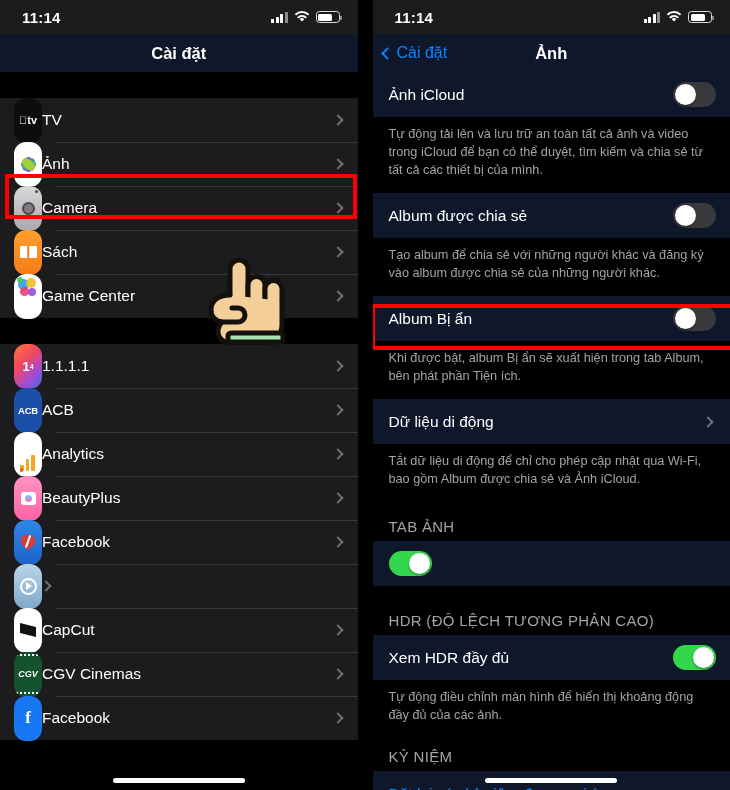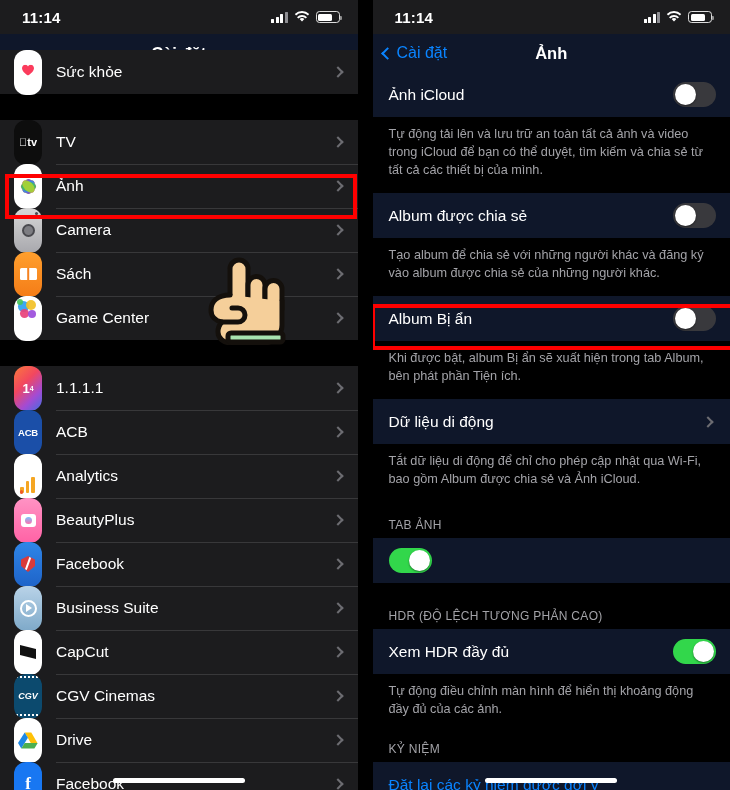--- a/index.html
+++ b/index.html
@@ -64,21 +64,21 @@
   .row + .row::before {
     content:""; position:absolute; left: 56px; right: 0; top: 0; height: 1px;
     background: #38383a;
   }
   .row-label { color: #fff; font-size: 15.5px; flex: 1; }
   .chev {
     width: 8px; height: 8px; border-top: 2px solid #6d6d72; border-right: 2px solid #6d6d72;
     transform: rotate(45deg); flex: none; margin-right: 4px;
   }
   .appicon {
-    width: 28px; height: 45px; border-radius: 12px; margin-right: 14px;
+    width: 28px; height: 45px; border-radius: 12px; 
     flex: none; position: relative; overflow: hidden;
     display: flex; align-items: center; justify-content: center;
     font-size: 10px; font-weight: bold; color: #fff;
   }
 
   
   .ic-health { background:#fff; }
   .ic-health::after{ content:""; position:absolute; left:50%; top:46%; transform:translate(-50%,-50%) ;
      width:12px; height:11px; background:#fb3b5c;
      clip-path: path("M6 11C6 11 0 7.2 0 3.6 0 1.5 1.4 0 3.2 0 4.4 0 5.6 .7 6 1.7 6.4 .7 7.6 0 8.8 0 10.6 0 12 1.5 12 3.6 12 7.2 6 11 6 11Z"); }
@@ -103,40 +103,40 @@
   .ic-beauty .cam::after{content:"";width:7px;height:7px;border-radius:50%;background:linear-gradient(#7ac4ff,#ff6fae);}
   .ic-blue { background: linear-gradient(#2f86e8,#1e63c8); }
   .ic-blue .shield { width:14px;height:16px;background:#d93b3b; clip-path: polygon(50% 0,100% 22%,100% 62%,50% 100%,0 62%,0 22%); position:relative; }
   .ic-blue .shield::after{content:"";position:absolute;left:50%;top:8%;transform:translateX(-50%) rotate(20deg);width:2px;height:84%;background:#fff;}
   .ic-bs { background: linear-gradient(#b9d3e8,#7ea9c9); }
   .ic-bs .ring { width:17px;height:17px;border-radius:50%;border:2.2px solid #fff; display:flex;align-items:center;justify-content:center; }
   .ic-bs .ring::after{content:"";width:0;height:0;border-left:6px solid #fff;border-top:4px solid transparent;border-bottom:4px solid transparent;margin-left:2px;}
   .ic-capcut { background:#fff; }
   .ic-capcut::after { content:""; width:16px;height:14px;background:#111;
      clip-path: polygon(0 0,100% 28%,100% 0,100% 100%,0 72%,0 100%); }
-  .ic-cgv { background:#0c4a6e; color:#fff; font-size:9px; font-style:italic; font-weight:bold; }
+  .ic-cgv { background:#14532d; color:#fff; font-size:9px; font-style:italic; font-weight:bold; }
   .ic-cgv::before,.ic-cgv::after{content:"";position:absolute;left:2px;right:2px;height:2px;
     background: repeating-linear-gradient(90deg,#fff 0 2px,transparent 2px 4px);}
   .ic-cgv::before{top:2.5px;} .ic-cgv::after{bottom:2.5px;}
   .ic-drive { background:#fff; }
   .ic-fb { background:#1877f2; color:#fff; font-size:17px; font-weight:bold; font-family:"Liberation Serif",serif; }
 
   
   .srow {
     min-height: 45px; display:flex; align-items:center; justify-content:space-between;
     background:#0f172a; padding: 0 14px 0 16px; position:relative;
   }
   .srow-label { color:#fff; font-size:15.5px; }
   .srow.linkrow .srow-label { color:#0a84ff; }
   .footer {
     color:#a3a3a8; font-size:12.7px; line-height:1.42; padding: 8px 16px 14px 16px;
     background:#000;
   }
   .secthead {
-    color:#a3a3a8; font-size:12px; letter-spacing:.3px;
+    color:#a3a3a8; font-size:15px; letter-spacing:.3px;
     padding: 16px 16px 6px 16px; background:#000; text-transform: uppercase;
   }
   .toggle { width: 43px; height: 25px; border-radius: 13px; position: relative; flex:none; background:#39393d; }
   .toggle.on { background:#32d74b; }
   .toggle .knob {
     position:absolute; top:2px; left:2px; width:21px; height:21px; border-radius:50%;
     background:#fff; box-shadow: 0 1px 2px rgba(0,0,0,.45);
   }
   .toggle.on .knob { left: 20px; }
 
@@ -176,27 +176,20 @@
           </span>
       </div>
     </div>
 
     <div class="navbar">
       <div class="nav-title">Cài đặt</div>
     </div>
 
     <div class="list-scroll">
 
-      <div class="group" style="margin-top:-22px;">
-        <div class="row">
-          <span class="appicon ic-health"></span>
-          <span class="row-label">Sức khỏe</span>
-          <span class="chev"></span>
-        </div>
-      </div>
 
       <div class="gap"></div>
 
       <div class="group">
         <div class="row">
           <span class="appicon ic-tv">tv</span>
           <span class="row-label">TV</span>
           <span class="chev"></span>
         </div>
 
@@ -279,42 +272,30 @@
           <span class="appicon ic-blue">
               <span class="shield"></span>
             </span>
           <span class="row-label">Facebook</span>
           <span class="chev"></span>
         </div>
         <div class="row">
           <span class="appicon ic-bs">
               <span class="ring"></span>
             </span>
-          <span class="row-label">Business Suite</span>
           <span class="chev"></span>
         </div>
         <div class="row">
           <span class="appicon ic-capcut"></span>
           <span class="row-label">CapCut</span>
           <span class="chev"></span>
         </div>
         <div class="row">
           <span class="appicon ic-cgv">CGV</span>
           <span class="row-label">CGV Cinemas</span>
-          <span class="chev"></span>
-        </div>
-        <div class="row">
-          <span class="appicon ic-drive">
-            <svg width="20" height="18" viewBox="0 0 20 18">
-              <path d="M6.7 1.5h6.6l6.1 10.6h-6.6Z" fill="#ffc107"></path>
-              <path d="M6.7 1.5 0 12.1l3.3 5.3 6.6-10.6Z" fill="#1e88e5"></path>
-              <path d="M3.3 17.4h13.1l3.3-5.3H6.7Z" fill="#4caf50"></path>
-            </svg>
-          </span>
-          <span class="row-label">Drive</span>
           <span class="chev"></span>
         </div>
         <div class="row">
           <span class="appicon ic-fb">f</span>
           <span class="row-label">Facebook</span>
           <span class="chev"></span>
         </div>
       </div>
     </div>
 

